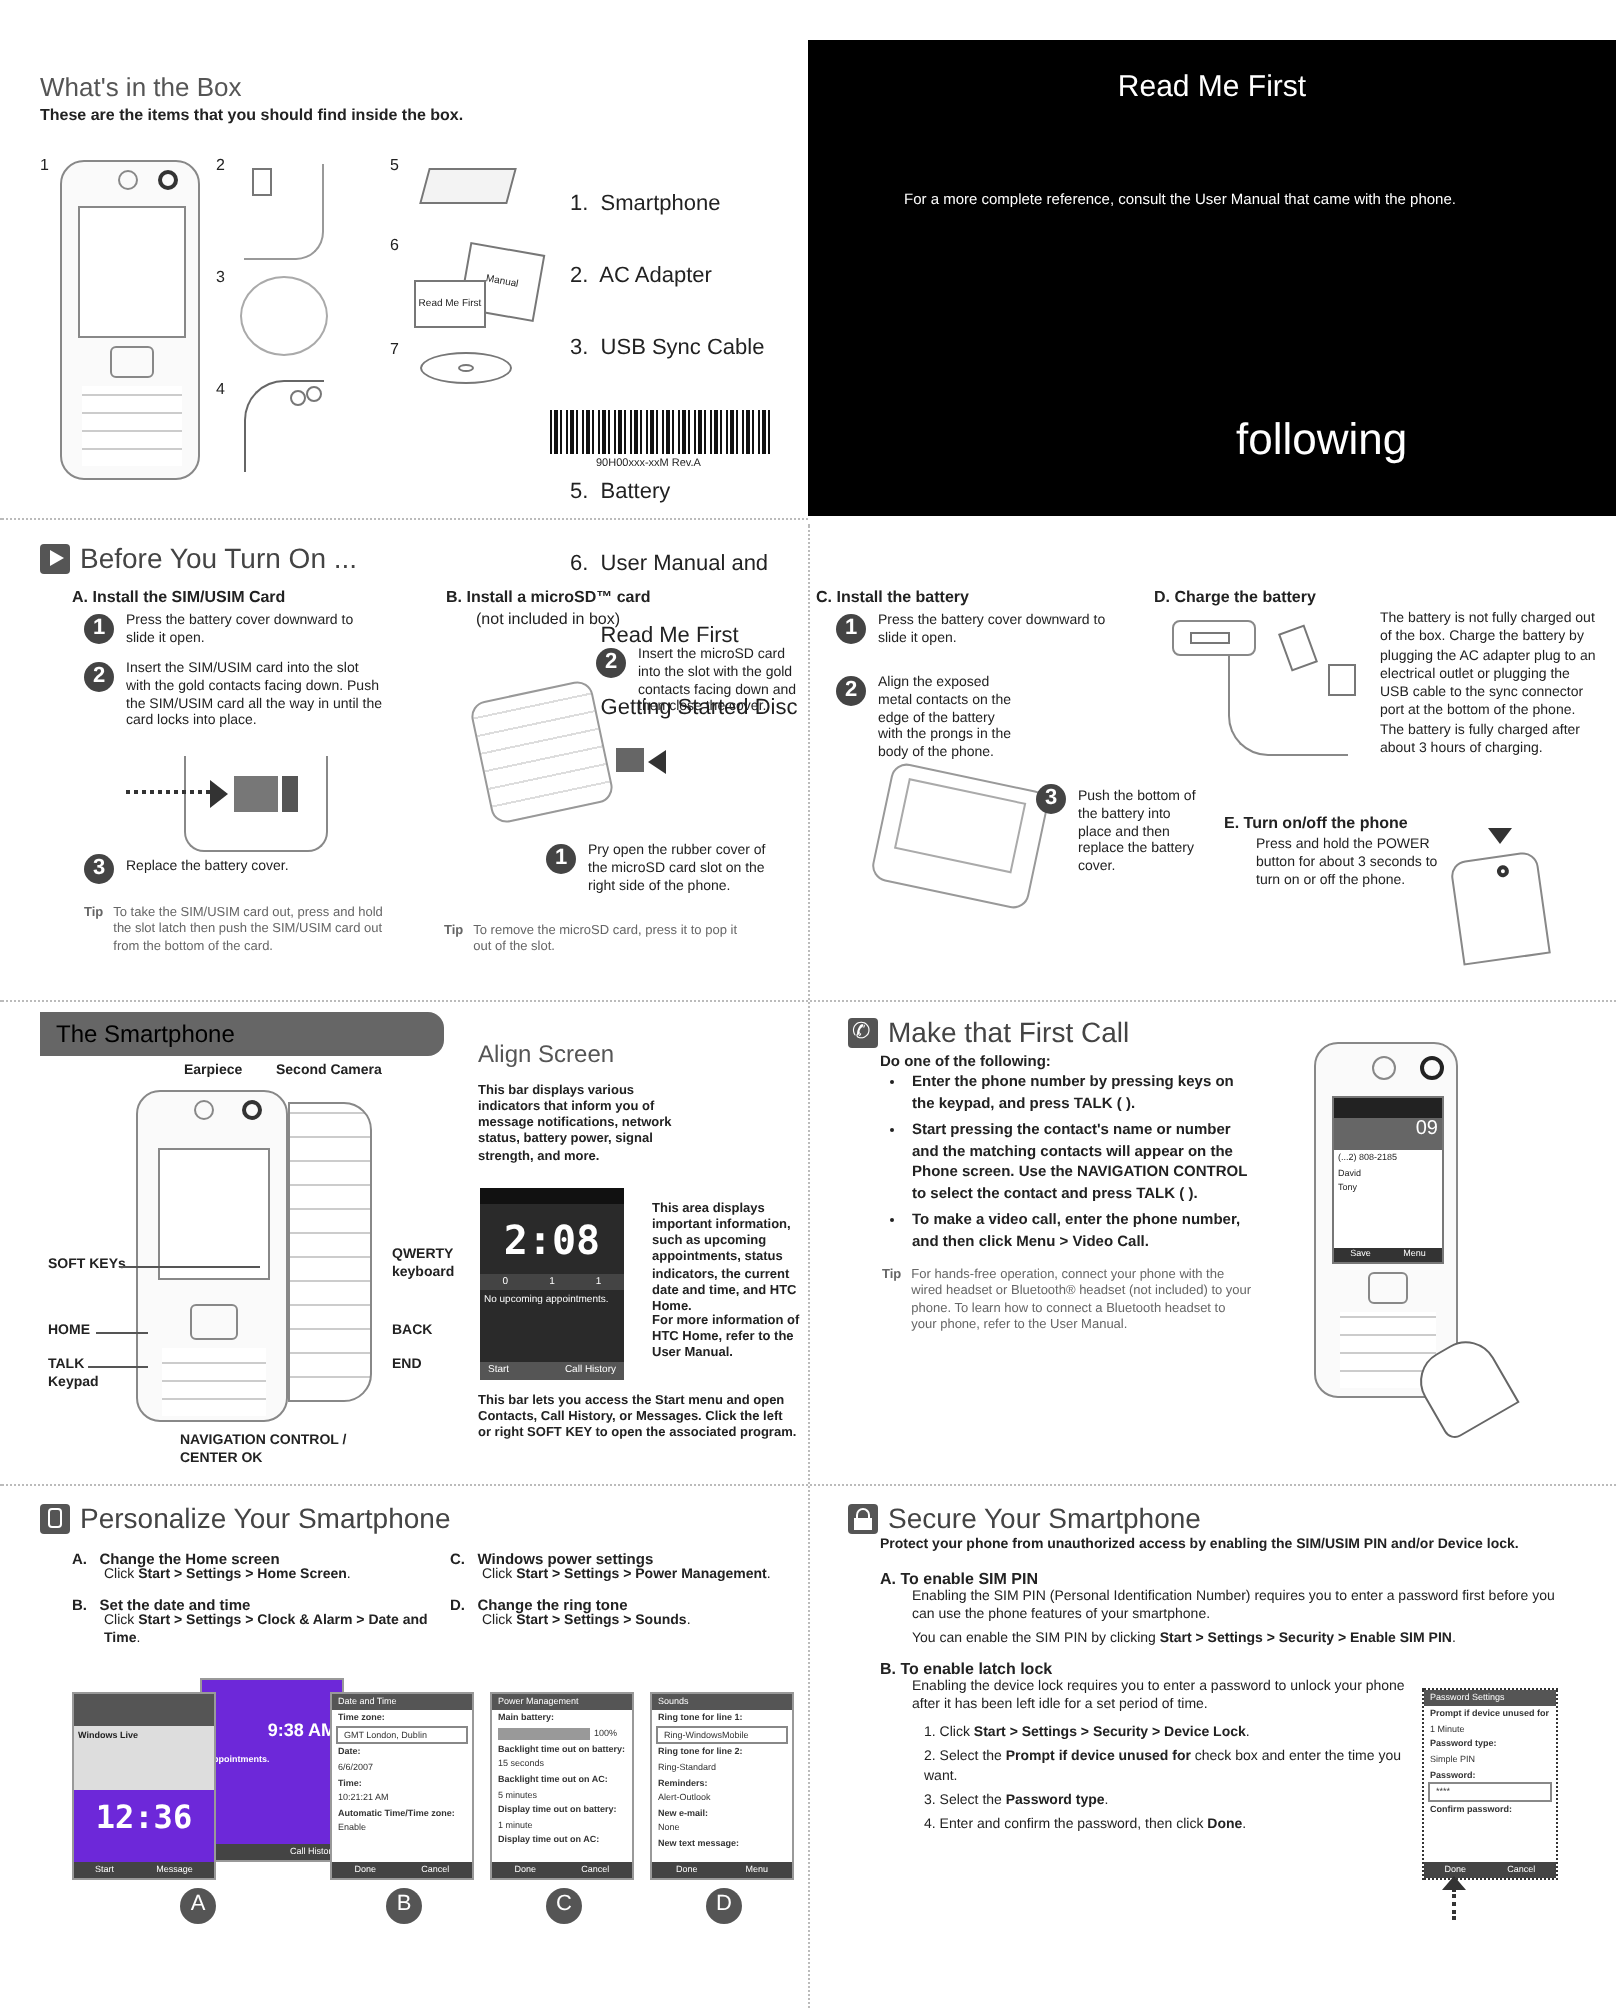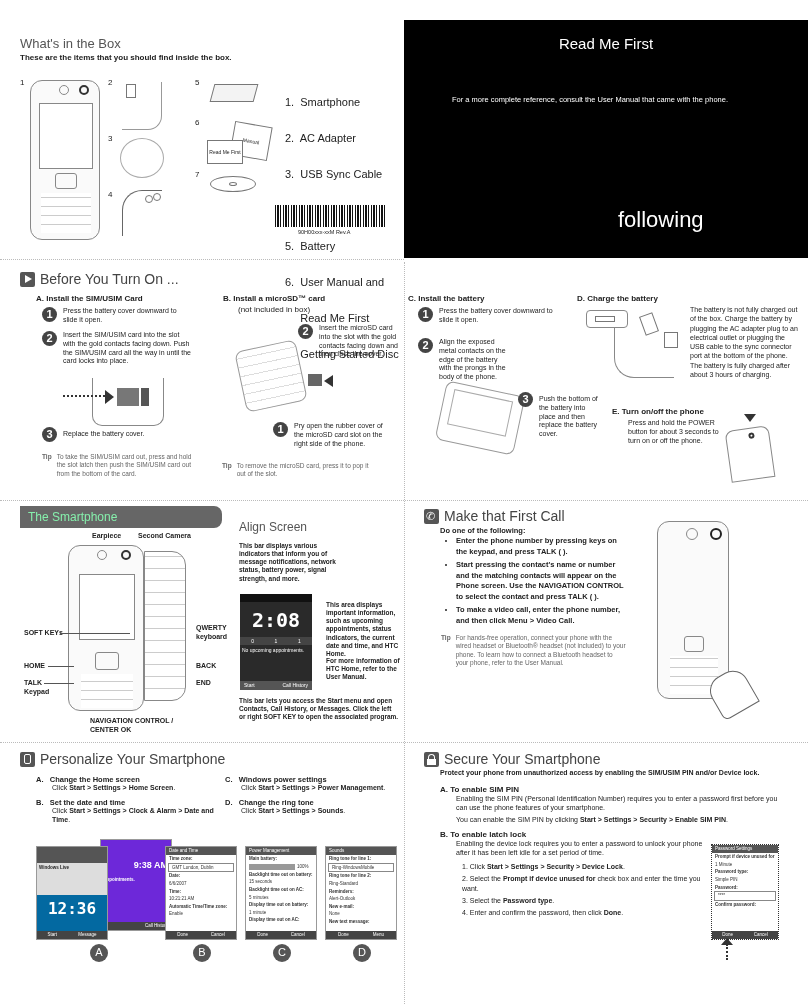--- a/index.html
+++ b/index.html
@@ -171,21 +171,21 @@
 
   <div class="abs hd" style="left:612px;top:407px">E.   Turn on/off the phone</div>
   <div class="abs" style="left:628px;top:419px;width:96px;font-size:7px">Press and hold the POWER button for about 3 seconds to turn on or off the phone.</div>
   <div class="abs" style="left:728px;top:428px;width:44px;height:52px;border:1px solid #888;border-radius:8px 8px 0 0;transform:rotate(-8deg)">
       <div class="abs" style="left:22px;top:4px;width:6px;height:6px;border:2px solid #333;border-radius:50%"></div>
     </div>
   <div class="abs" style="left:744px;top:414px;width:0;height:0;border-top:8px solid #333;border-left:6px solid transparent;border-right:6px solid transparent"></div>
 </section>
 
 <section>
-  <div class="abs" style="left:20px;top:506px;width:202px;height:22px;background:#666;border-radius:0 8px 8px 0;color:#86efac;font-size:12px;padding:4px 8px"><span>The Smartphone</span></div>
+  <div class="abs" style="left:20px;top:506px;width:202px;height:22px;background:#666;border-radius:0 8px 8px 0;color:#000000;font-size:12px;padding:4px 8px"><span>The Smartphone</span></div>
   <div class="abs" style="left:92px;top:532px;font-size:7px;font-weight:bold">Earpiece</div>
   <div class="abs" style="left:138px;top:532px;font-size:7px;font-weight:bold">Second Camera</div>
 
   <div class="abs sk" style="left:68px;top:545px;width:76px;height:166px">
     <div class="abs" style="left:28px;top:4px;width:10px;height:10px;border:1px solid #888;border-radius:50%"></div>
     <div class="abs" style="left:52px;top:4px;width:10px;height:10px;border:2px solid #333;border-radius:50%"></div>
     <div class="abs" style="left:10px;top:28px;width:56px;height:66px;border:1px solid #888;background:#fff"></div>
     <div class="abs" style="left:26px;top:106px;width:24px;height:18px;border:1px solid #888;border-radius:3px"></div>
     <div class="abs" style="left:12px;top:128px;width:52px;height:34px;background:repeating-linear-gradient(0deg,#fff 0 8px,#ccc 8px 9px)"></div>
   </div>
@@ -240,20 +240,31 @@
     <li><span>To make a video call, enter the phone number, and then click </span><b>Menu &gt; Video Call</b>.</li>
   </ul>
   <div class="abs small" style="left:441px;top:634px;width:186px;display:flex;gap:5px">
       <span class="b">Tip</span>
       <span>For hands-free operation, connect your phone with the wired headset or Bluetooth® headset (not included) to your phone. To learn how to connect a Bluetooth headset to your phone, refer to the User Manual.</span>
     </div>
 
   <div class="abs sk" style="left:657px;top:521px;width:72px;height:178px">
     <div class="abs" style="left:28px;top:6px;width:12px;height:12px;border:1px solid #888;border-radius:50%"></div>
     <div class="abs" style="left:52px;top:6px;width:12px;height:12px;border:2px solid #222;border-radius:50%"></div>
+    <div class="abs" style="left:8px;top:26px;width:56px;height:84px;background:#fff;border:1px solid #777;font-size:4.5px">
+      <div style="height:10px;background:#222"></div>
+      <div style="height:16px;background:#666;color:#fff;text-align:right;font-size:10px;padding-right:2px">09</div>
+      <div style="padding:1px 2px">(...2) 808-2185</div>
+      <div style="padding:1px 2px">David</div>
+      <div style="padding:1px 2px">Tony</div>
+      <div class="abs" style="bottom:0;left:0;right:0;height:7px;background:#333;color:#fff;display:flex;justify-content:space-around">
+        <span>Save</span>
+        <span>Menu</span>
+      </div>
+    </div>
     <div class="abs" style="left:26px;top:114px;width:20px;height:16px;border:1px solid #888;border-radius:3px"></div>
     <div class="abs" style="left:12px;top:134px;width:48px;height:38px;background:repeating-linear-gradient(0deg,#fff 0 8px,#ccc 8px 9px)"></div>
   </div>
   <div class="abs" style="left:712px;top:672px;width:40px;height:42px;border:1px solid #666;border-radius:16px 16px 0 6px;background:#fff;transform:rotate(-30deg)"></div>
 </section>
 
 <section>
   <div class="abs sec-title" style="left:20px;top:751px;display:flex;align-items:center">
     <span class="sec-icon">
         <span style="position:absolute;left:4px;top:2px;width:7px;height:10px;border:1.5px solid #fff;border-radius:2px"></span>
@@ -278,21 +289,21 @@
     <div style="padding-left:16px;font-size:7px"><span>Click </span><b>Start &gt; Settings &gt; Sounds</b><span>.</span></div>
   </div>
 
   <div class="mini" style="left:100px;top:839px;width:72px;height:92px;background:#6d28d9;color:#fff">
     <div style="font-size:9px;font-weight:bold;text-align:right;padding:20px 3px 0">9:38 AM</div>
     <div style="padding:6px 3px;font-weight:bold">appointments.</div>
     <div class="bb" style="justify-content:flex-end;padding-right:3px">
         <span>Call History</span>
       </div>
   </div>
-  <div class="mini" style="left:36px;top:846px;width:72px;height:94px;background:#0369a1;color:#fff">
+  <div class="mini" style="left:36px;top:846px;width:72px;height:94px;background:#6d28d9;color:#fff">
     <div style="height:16px;background:#555"></div>
     <div style="background:#ddd;color:#222;height:32px;padding:2px;font-weight:bold">Windows Live</div>
     <div style="font-size:16px;font-family:'DejaVu Sans Mono',monospace;font-weight:bold;text-align:center;padding-top:4px">12:36</div>
     <div class="bb">
         <span>Start</span>
         <span>Message</span>
       </div>
   </div>
 
   <div class="mini" style="left:165px;top:846px;width:72px;height:94px">

